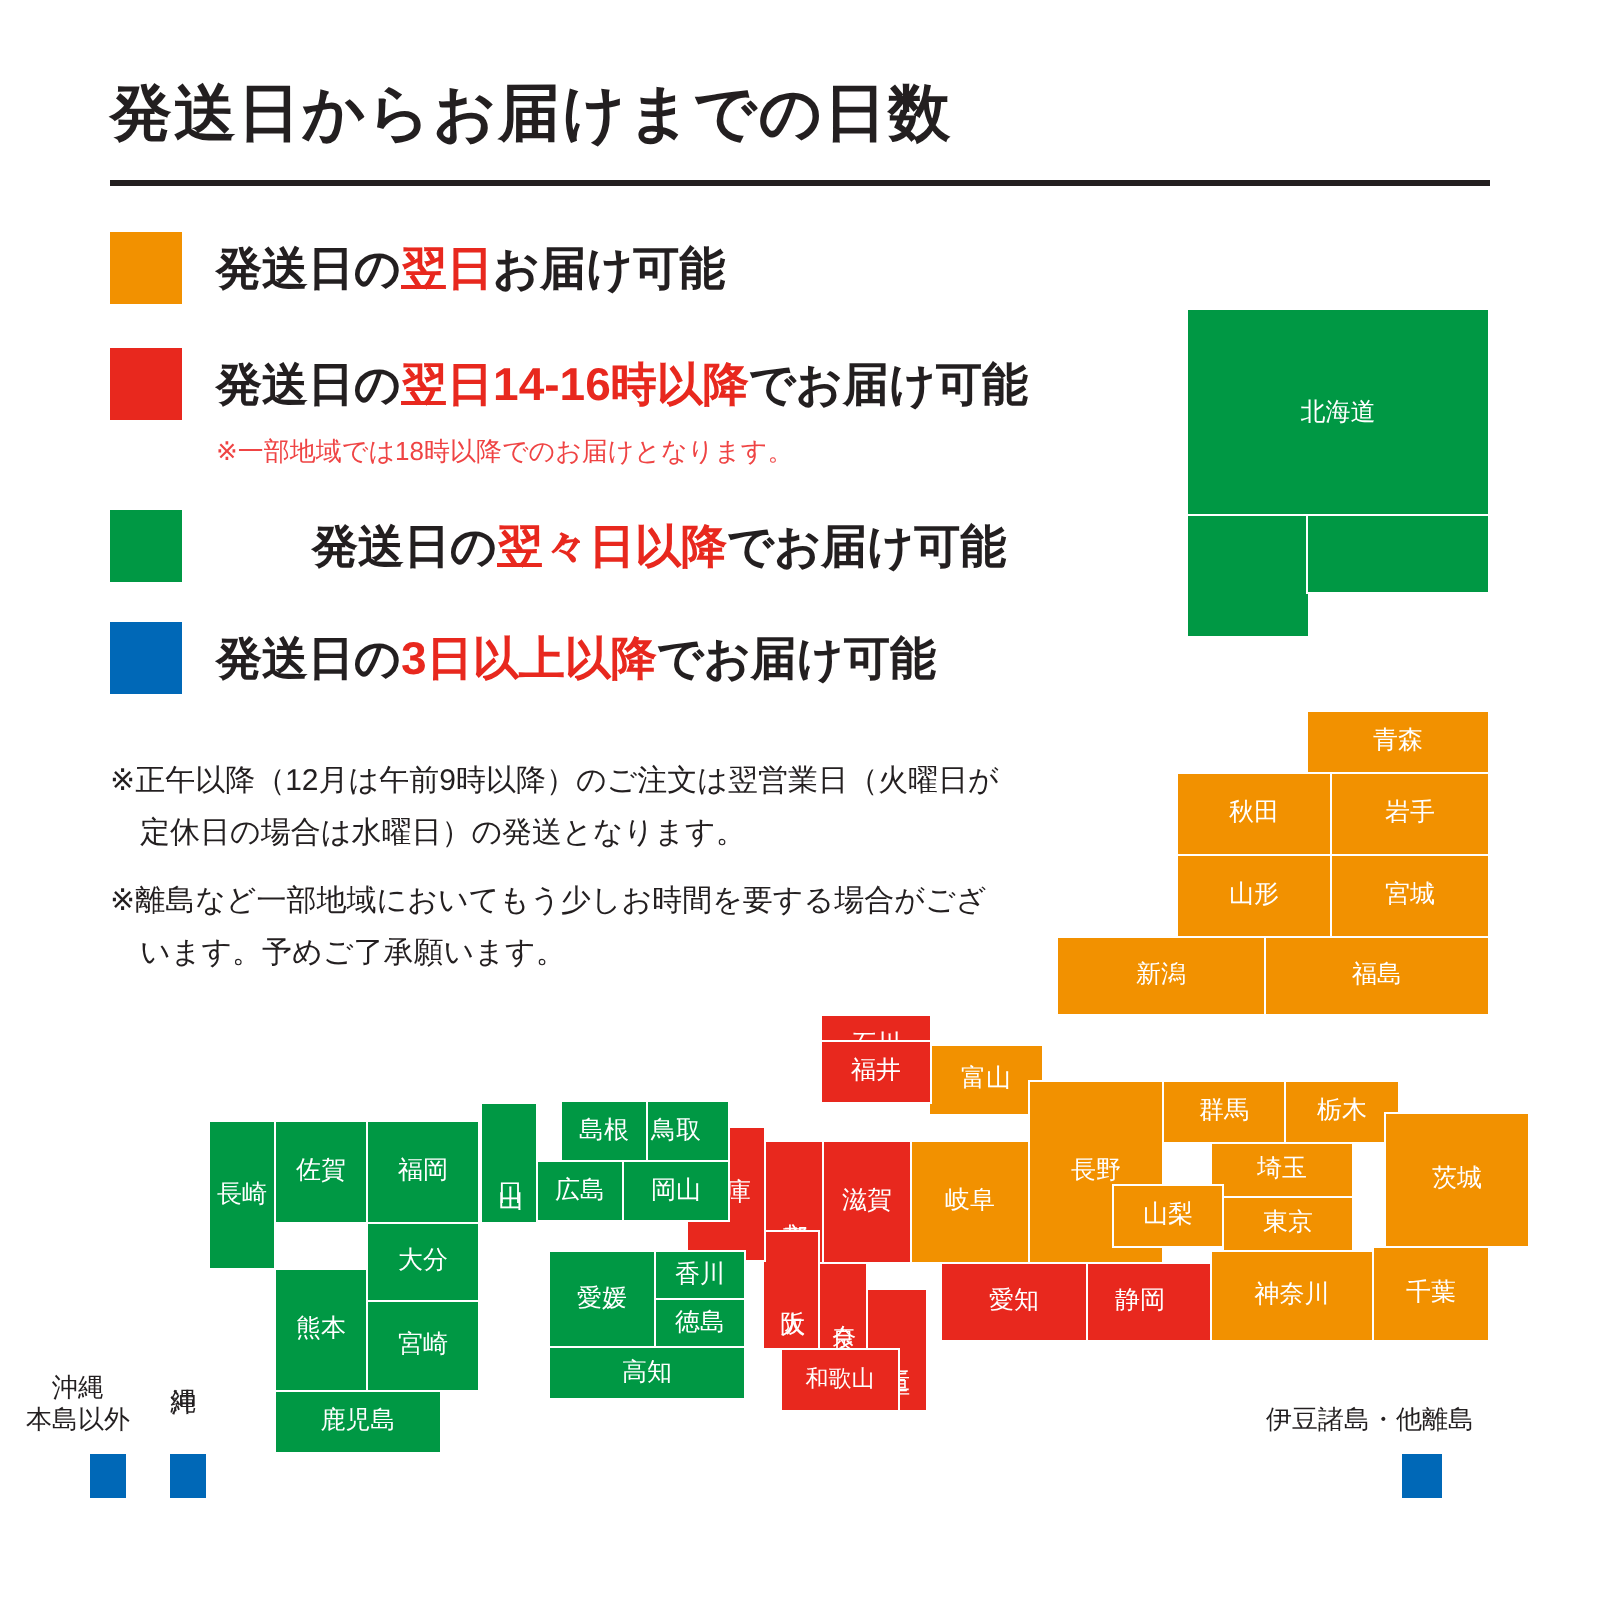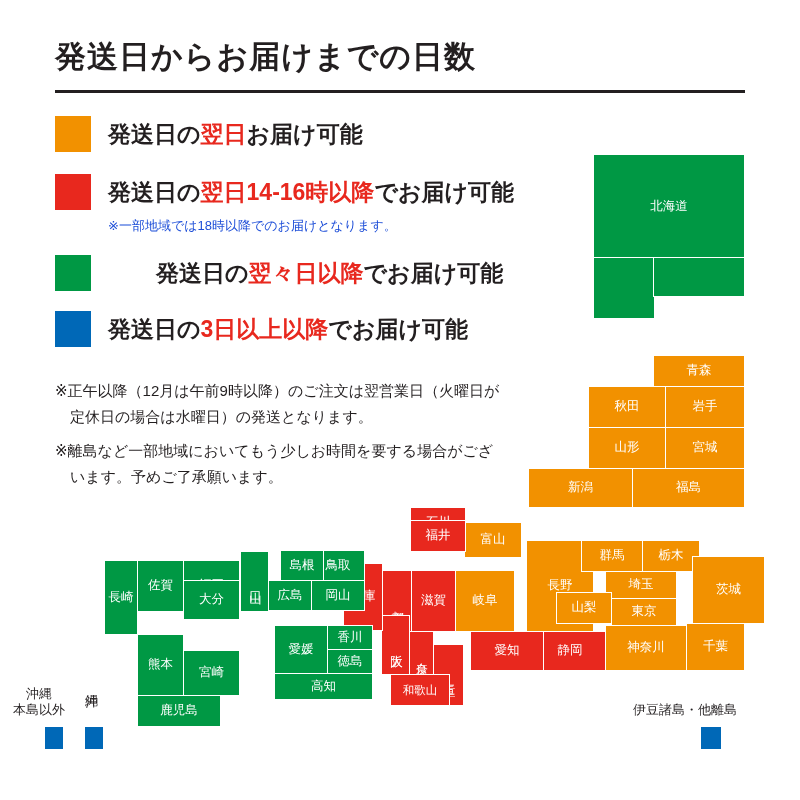--- a/index.html
+++ b/index.html
@@ -30,21 +30,21 @@
   .sw-orange{background:#f29100;}
   .sw-red{background:#e8281e;}
   .sw-green{background:#009844;}
   .sw-blue{background:#0068b7;}
   .legend-text{
     margin-left:17px;font-size:23px;font-weight:bold;line-height:36px;
     white-space:nowrap;
   }
   .legend-text .hl{color:#e8281e;}
   .legend-note{
-    position:absolute;font-size:13px;line-height:1.5;color:#1d4ed8;
+    position:absolute;font-size:13px;line-height:1.5;color:#ef4444;
     white-space:nowrap;
   }
 
   
   .foot{
     position:absolute;font-size:15px;line-height:1.75;color:#231f20;
   }
 
   
   #map{position:absolute;left:0;top:0;width:800px;height:800px;}
@@ -140,21 +140,21 @@
     </div>
     <div class="pref c-orange" style="left:464px;top:522px;width:58px;height:36px;">
       <span>富山</span>
     </div>
     <div class="pref c-red" style="left:410px;top:520px;width:56px;height:32px;">
       <span>福井</span>
     </div>
     <div class="pref c-orange" style="left:455px;top:570px;width:60px;height:62px;">
       <span>岐阜</span>
     </div>
-    <div class="pref c-orange" style="left:526px;top:540px;width:68px;height:92px;">
+    <div class="pref c-orange" style="left:514px;top:540px;width:68px;height:92px;">
       <span>長野</span>
     </div>
 
     <div class="pref c-orange" style="left:581px;top:540px;width:62px;height:32px;">
       <span>群馬</span>
     </div>
     <div class="pref c-orange" style="left:642px;top:540px;width:58px;height:32px;">
       <span>栃木</span>
     </div>
     <div class="pref c-orange" style="left:692px;top:556px;width:73px;height:68px;">
@@ -236,21 +236,21 @@
 
     <div class="pref c-green" style="left:183px;top:560px;width:57px;height:52px;">
       <span>福岡</span>
     </div>
     <div class="pref c-green" style="left:137px;top:560px;width:47px;height:52px;">
       <span>佐賀</span>
     </div>
     <div class="pref c-green" style="left:104px;top:560px;width:34px;height:75px;">
       <span>長崎</span>
     </div>
-    <div class="pref c-green" style="left:183px;top:580px;width:57px;height:40px;">
+    <div class="pref c-green" style="left:183px;top:611px;width:57px;height:40px;">
       <span>大分</span>
     </div>
     <div class="pref c-green" style="left:137px;top:634px;width:47px;height:62px;">
       <span>熊本</span>
     </div>
     <div class="pref c-green" style="left:183px;top:650px;width:57px;height:46px;">
       <span>宮崎</span>
     </div>
     <div class="pref c-green" style="left:137px;top:695px;width:84px;height:32px;">
       <span>鹿児島</span>

